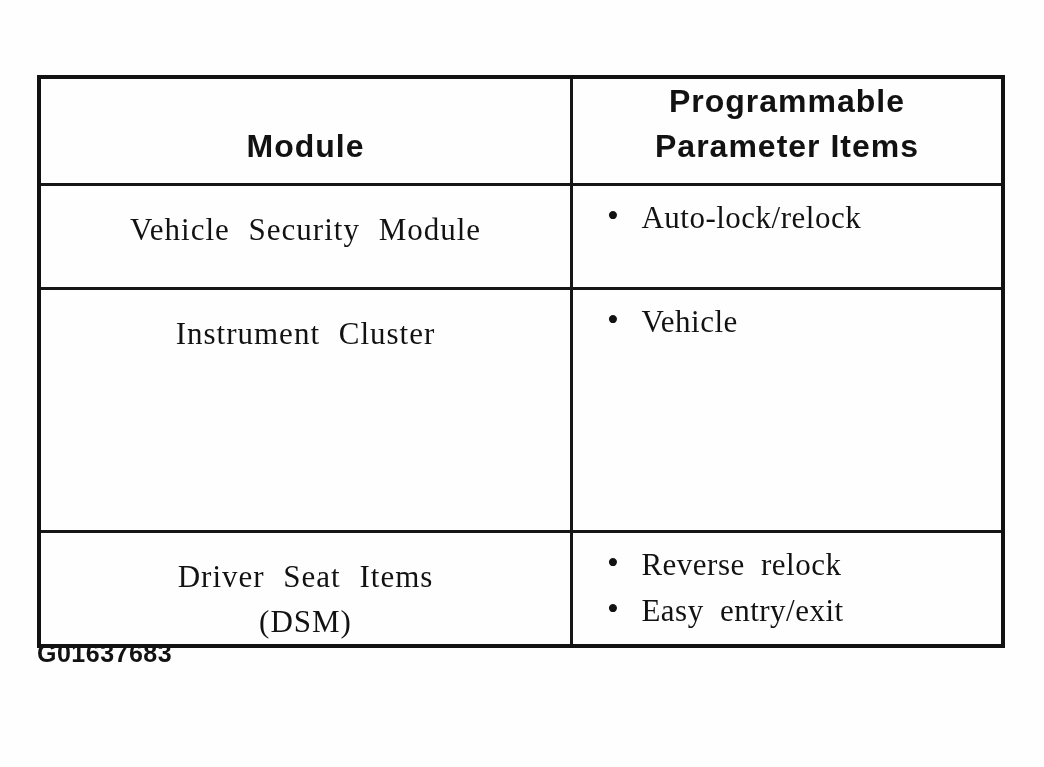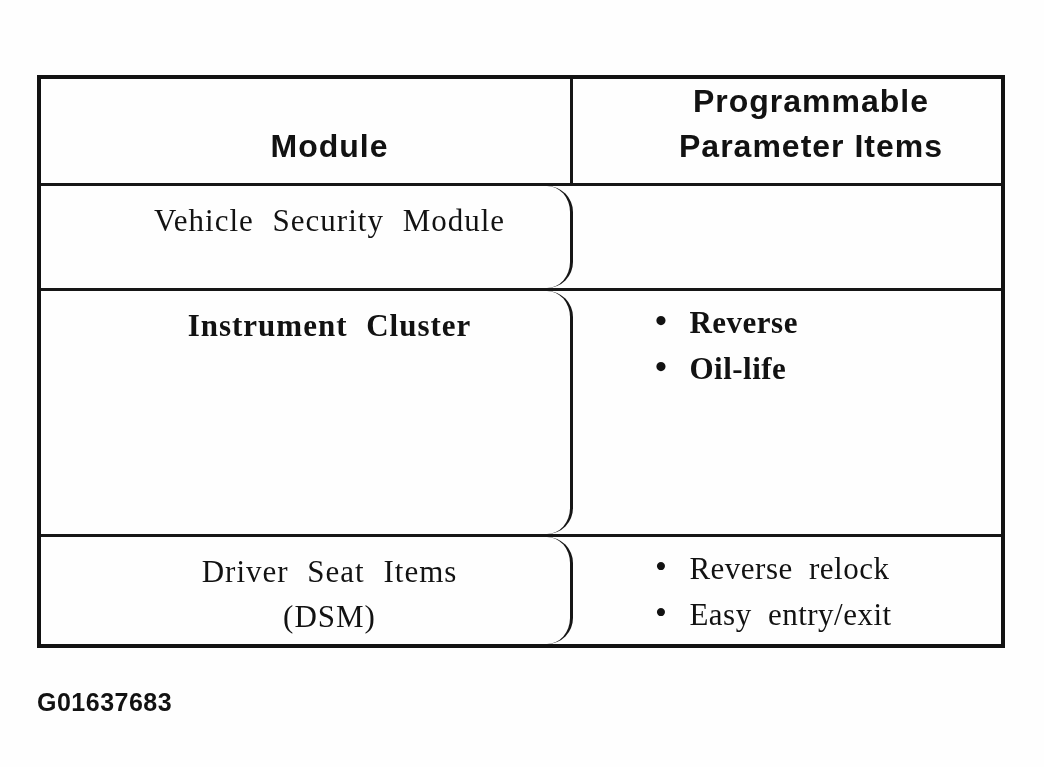--- a/index.html
+++ b/index.html
@@ -30,27 +30,26 @@
     flex-direction: column;
   }
   .row {
     display: flex;
     box-sizing: border-box;
     border-bottom: 3px solid #161616;
   }
   .row:last-child { border-bottom: none; flex: 1; }
   .row:nth-child(1) { height: 107px; }
   .row:nth-child(2) { height: 105px; }
-  .row:nth-child(3) { height: 246px; font-weight: bold; }
+  .row:nth-child(3) { height: 246px; }
   .cell {
     box-sizing: border-box;
-    margin-left: 48px;
   }
   .cell.left {
-    width: 484px;
+    width: 532px;
     border-right: 3px solid #161616;
   }
   .cell.right {
     flex: 1;
   }
   .header-cell {
     font-family: "Liberation Sans", sans-serif;
     font-weight: bold;
     font-size: 32px;
     line-height: 45px;
@@ -62,22 +61,21 @@
     justify-content: center;
     padding-bottom: 14px;
   }
   .module-cell {
     font-size: 31px;
     line-height: 45px;
     word-spacing: 10px;
     letter-spacing: 1px;
     text-align: center;
     white-space: pre-line;
-    padding-top: 12px;
-    border-radius: 26px;
+    padding-top: 21px;
   }
   .items-cell { padding: 8px 6px 0 34px; }
   ul.items {
     margin: 0;
     padding: 0;
     list-style: none;
   }
   li.item {
     font-size: 31px;
     line-height: 45px;
@@ -89,21 +87,21 @@
   li.item::before {
     content: "\2022";
     font-size: 34px;
     margin-right: 22px;
     position: relative;
     top: -1px;
   }
   .caption {
     position: absolute;
     left: 37px;
-    top: 688px;
+    top: 639px;
     font-family: "Liberation Sans", sans-serif;
     font-weight: bold;
     font-size: 25px;
     letter-spacing: 0.5px;
   }
 </style>
 </head>
 <body>
 
 <div class="page">
@@ -111,30 +109,30 @@
     <div class="row">
       <div class="cell left header-cell">Module</div>
       <div class="cell right header-cell">Programmable
 Parameter Items</div>
     </div>
 
   <div class="row">
     <div class="cell left module-cell">Vehicle Security Module</div>
     <div class="cell right items-cell">
       <ul class="items">
+            <li class="item">Auto-lock/relock</li>
           </ul>
     </div>
   </div>
 
   <div class="row">
     <div class="cell left module-cell">Instrument Cluster</div>
     <div class="cell right items-cell">
       <ul class="items">
-            <li class="item">Reverse</li>
-            <li class="item">Oil-life</li>
+            <li class="item">Vehicle</li>
           </ul>
     </div>
   </div>
 
   <div class="row">
     <div class="cell left module-cell">Driver Seat Items
 (DSM)</div>
     <div class="cell right items-cell">
       <ul class="items">
             <li class="item">Reverse relock</li>

